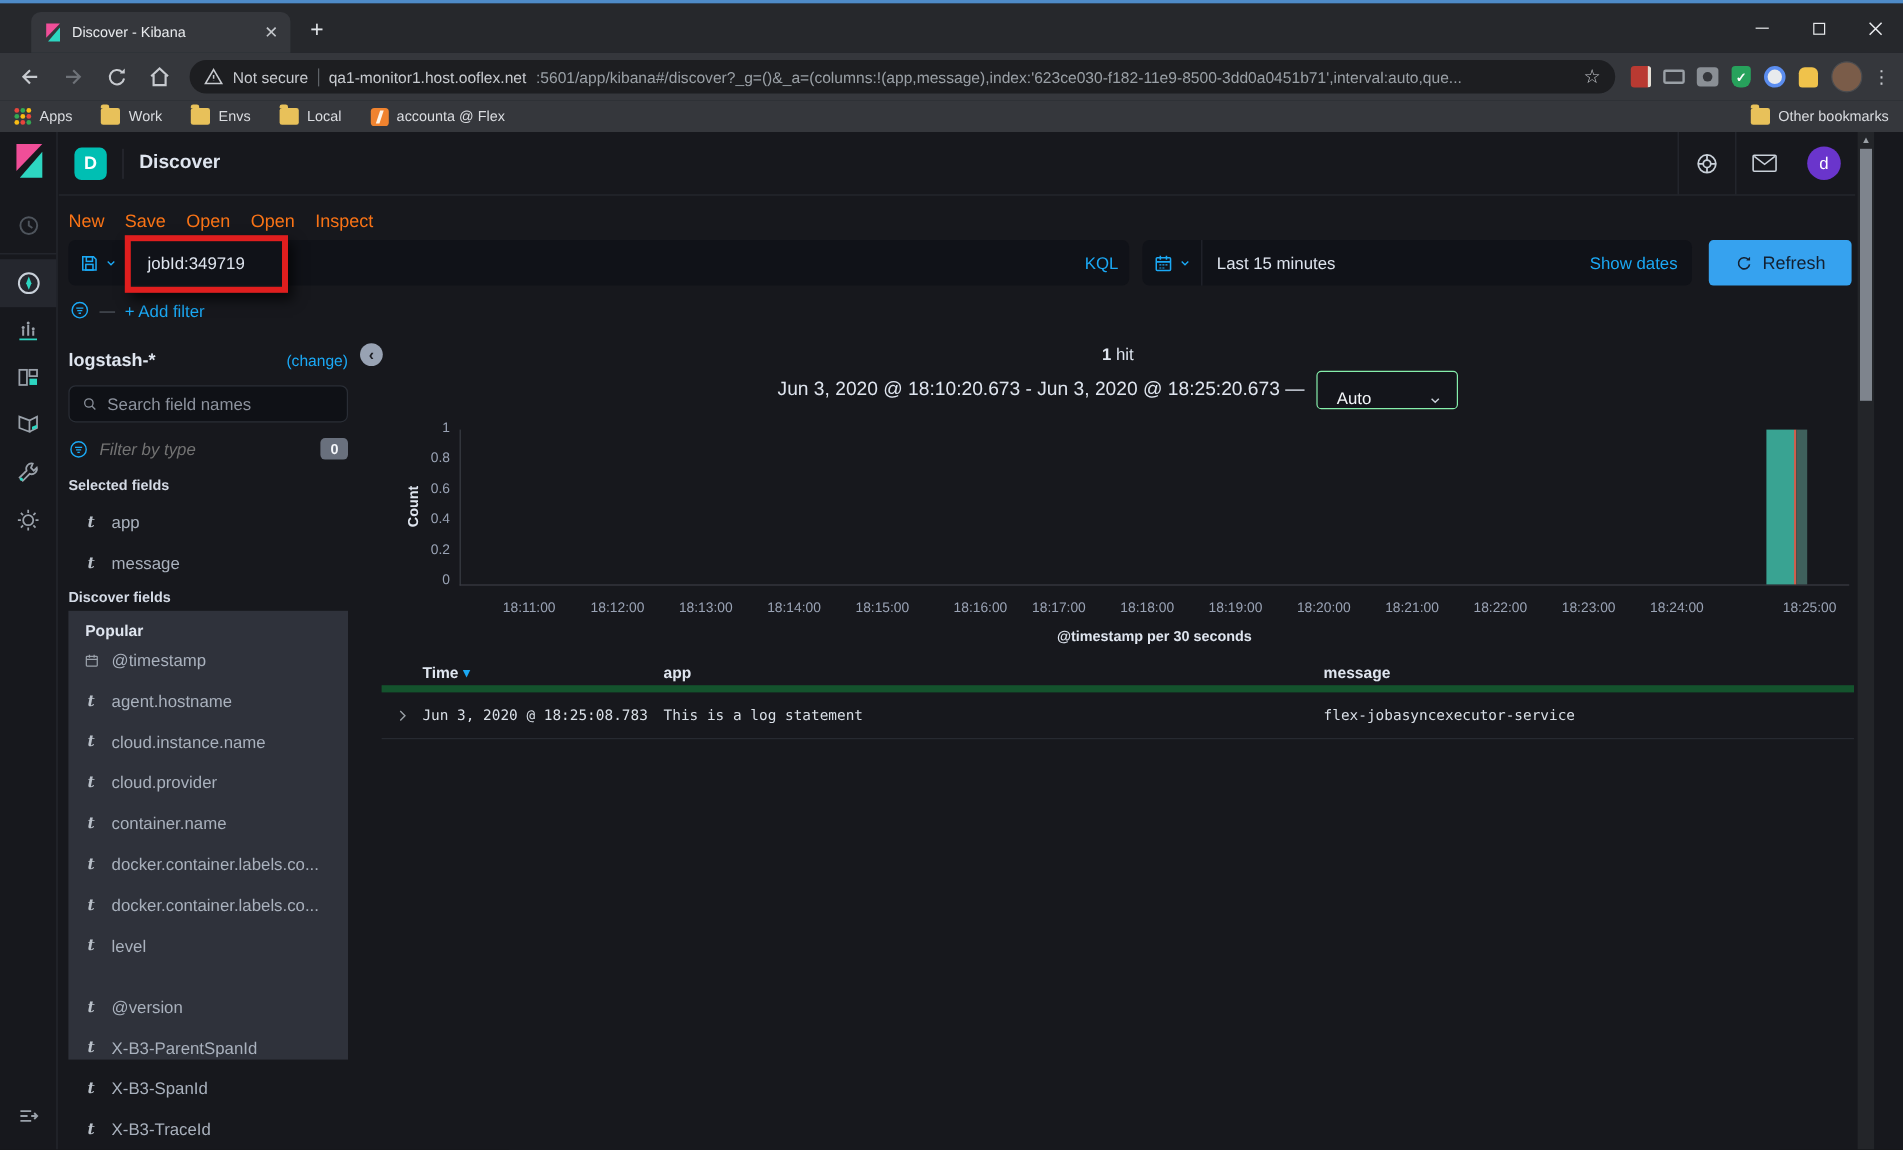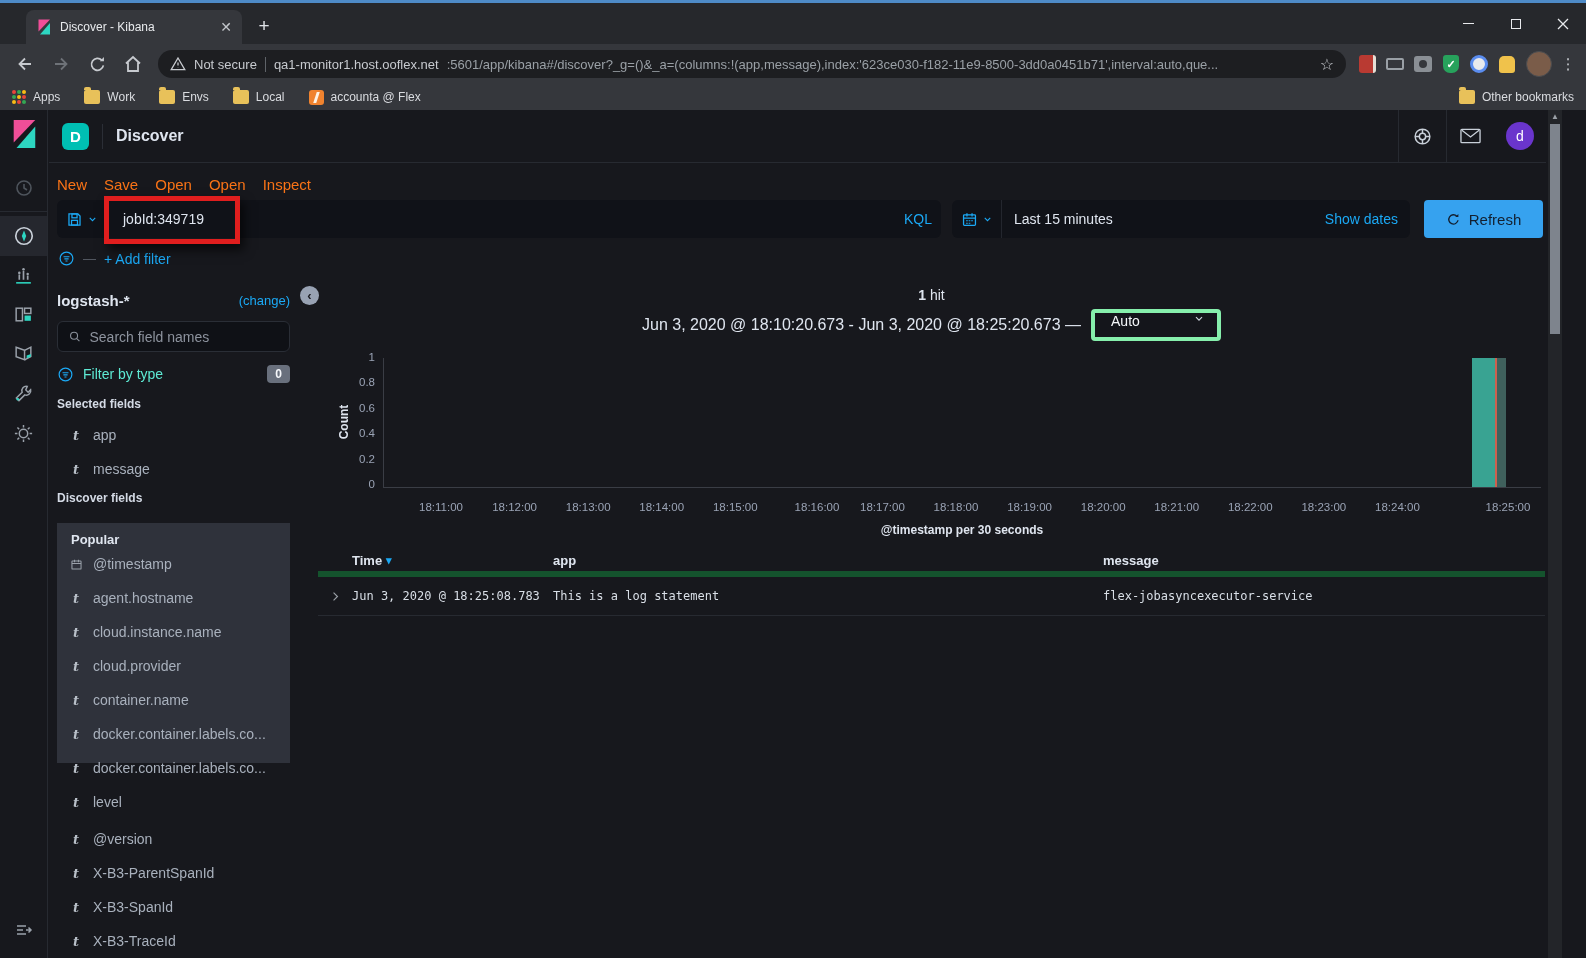--- a/index.html
+++ b/index.html
@@ -112,46 +112,46 @@
   #fields-sidebar { position:absolute; left:48px; top:175px; width:252px; bottom:0; }
   #index-row { position:absolute; left:9px; top:7px; width:233px; display:flex; align-items:center; justify-content:space-between; }
   #index-pattern { color:#DFE5EF; font-size:15px; font-weight:bold; }
   #index-change { color:#1BA9F5; font-size:13px; }
   #field-search { position:absolute; left:9px; top:36px; width:233px; height:31px; background:#0F1116;
                   border:1px solid #2A2E36; border-radius:6px; display:flex; align-items:center; gap:8px; padding:12px 10px; }
   #field-search input { background:transparent; border:none; outline:none; color:#8D939E; font-size:14px;
                         font-family:"Liberation Sans",sans-serif; width:100%; }
   #field-search input::placeholder { color:#8D939E; }
   #filter-type-row { position:absolute; left:9px; top:78px; width:233px; height:22px; display:flex; align-items:center; gap:9px; }
-  #filter-type-label { color:#5eead4; font-size:14px; flex:1; }
+  #filter-type-label { color:#737373; font-size:14px; flex:1;font-style:italic; }
   #filter-count-badge { background:#69707D; color:#F5F7FA; font-size:12px; border-radius:4px;
                         padding:2px 8px; font-weight:bold; }
   .side-heading { position:absolute; left:9px; color:#D4DAE5; font-size:12px; font-weight:bold; }
   #selected-heading { top:112px; }
   #available-heading { top:206px; }
   #selected-list { position:absolute; left:9px; top:133px; width:233px; }
-  #popular-box { position:absolute; left:9px; top:238px; width:233px; height:240px; background:#2F323B; }
+  #popular-box { position:absolute; left:9px; top:224px; width:233px; height:374px; background:#2F323B; }
   #popular-heading { position:relative; padding:9px 0 0 14px; color:#DFE5EF; font-size:13px; font-weight:bold; }
   #available-list { position:absolute; left:9px; top:537px; width:233px; }
   .field-row { height:34px; display:flex; align-items:center; gap:11px; padding-left:13px; }
   .field-icon { width:12px; text-align:center; color:#B9C0C9; font-family:"DejaVu Serif",serif;
                 font-style:italic; font-weight:bold; font-size:13px; flex:none; }
   .field-name { color:#A9B1BD; font-size:14px; white-space:nowrap; overflow:hidden; text-overflow:ellipsis; }
   #collapse-side-btn { position:absolute; left:300px; top:176px; width:19px; height:19px; border-radius:50%;
                        background:#98A2B3; color:#1A1B21; display:flex; align-items:center; justify-content:center;
                        font-size:13px; font-weight:bold; z-index:5; }
 
   
   #chart-panel { position:absolute; left:318px; top:173px; width:1227px; height:350px; }
   #hits-line { position:absolute; top:4px; width:100%; text-align:center; color:#DFE5EF; font-size:14px; }
   #hits-count { font-weight:bold; }
   #subtitle-row { position:absolute; top:26px; width:100%; display:flex; align-items:center; justify-content:center; gap:10px; }
   #subtitle-text { color:#DFE5EF; font-size:16px; }
-  #interval-select { width:130px; height:32px; border:4px solid #86efac; background:#14151B; border-radius:4px;
-                     display:flex; align-items:flex-start; padding:0 12px 0 16px; color:#F5F7FA; font-size:14px; }
+  #interval-select { width:118px; height:32px; border:1px solid #86efac; background:#14151B; border-radius:4px;
+                     display:flex; align-items:flex-end; padding:0 12px 0 16px; color:#F5F7FA; font-size:14px; }
   #interval-select span { flex:1; }
   #ylabel { position:absolute; left:3px; top:132px; transform:rotate(-90deg); transform-origin:center;
             color:#DFE5EF; font-size:12px; font-weight:bold; width:46px; text-align:center; }
   #yticks { position:absolute; left:22px; top:68px; width:35px; height:139px; display:flex; flex-direction:column;
             justify-content:space-between; align-items:flex-end; color:#9AA3B5; font-size:11.5px; }
   #plot { position:absolute; left:65px; top:75px; width:1158px; height:130px;
           border-left:1px solid #3A3D45; border-bottom:1px solid #3A3D45; }
   .hist-bar { position:absolute; bottom:0; width:34px; display:flex; }
   .hist-bar .seg-main { flex:1; background:#39A392; }
   .hist-bar .seg-marker { width:2px; background:#CE5F4E; }

